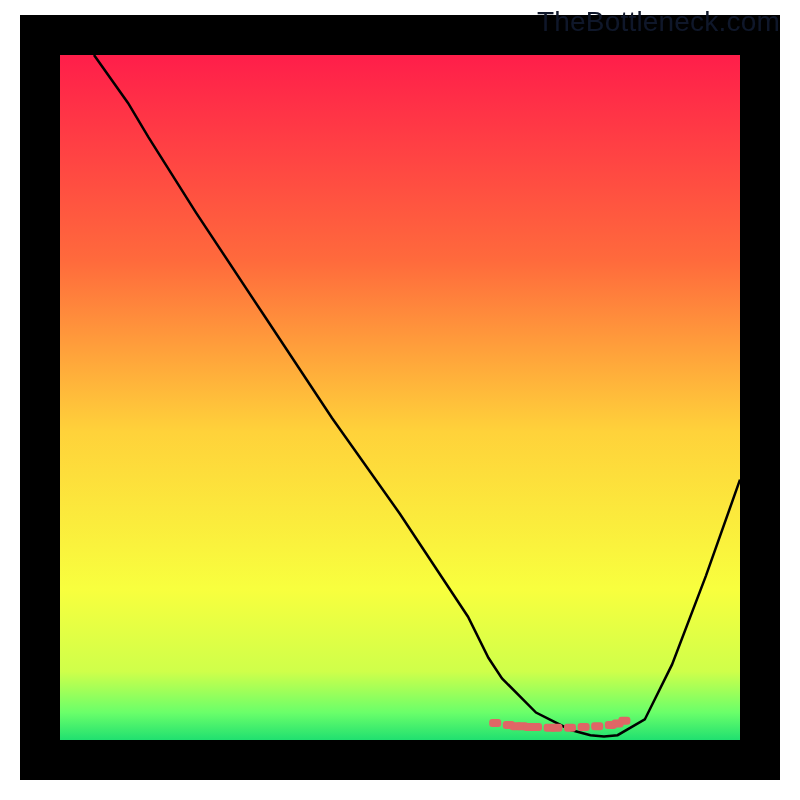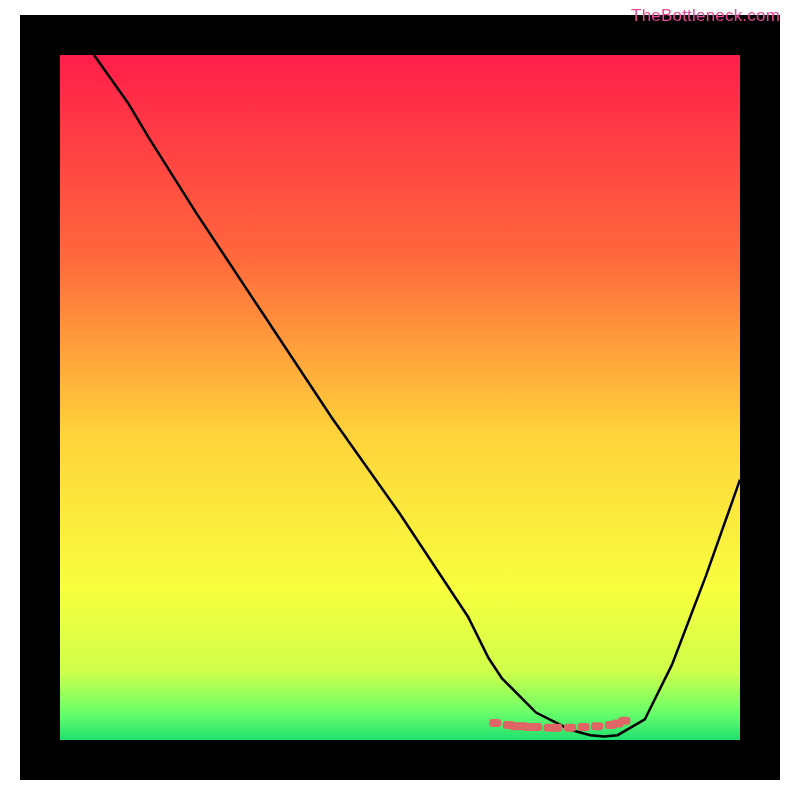--- a/index.html
+++ b/index.html
@@ -16,22 +16,22 @@
     width: 800px;
     height: 800px;
   }
   svg {
     display: block;
   }
   .watermark {
     position: absolute;
     top: 6px;
     right: 20px;
-    color: #ec4899;
-    font-size: 17px;
+    color: #0f172a;
+    font-size: 28px;
     font-weight: 400;
     letter-spacing: 0.2px;
   }
 </style>
 </head>
 <body>
 
 <div class="wrap">
   <div class="watermark">TheBottleneck.com</div>
   <svg width="800" height="800">

